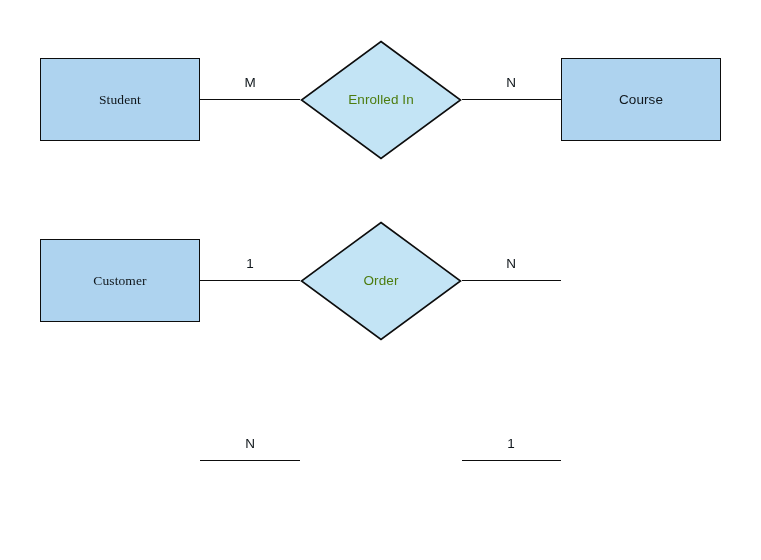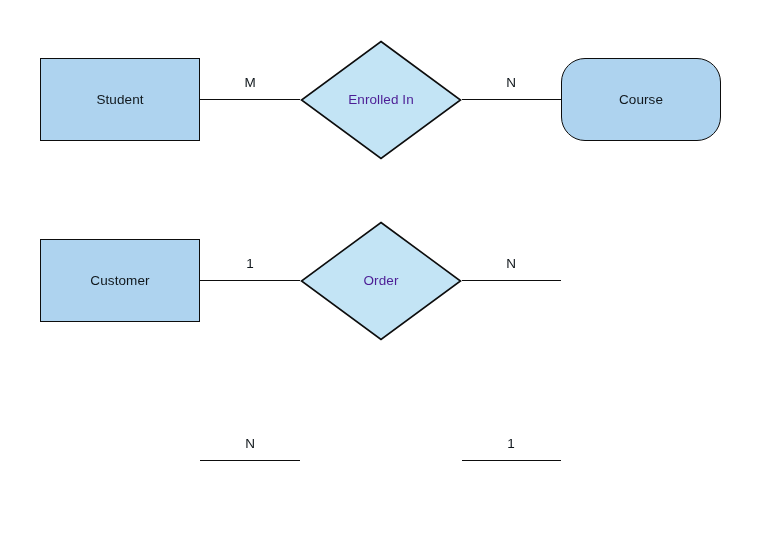--- a/index.html
+++ b/index.html
@@ -33,22 +33,22 @@
     position: absolute;
     width: 160px;
     height: 83px;
     box-sizing: border-box;
     background: #aed3ef;
     border: 1.6px solid #0d0d0d;
     display: flex;
     align-items: center;
     justify-content: center;
   }
-  .entity-left  { left: 40px;  top: 0; }
-  .entity-right { left: 561px; top: 0; border-radius: 24px; }
+  .entity-left  { left: 40px;  top: 0; font-family: Liberation Serif, serif; }
+  .entity-right { left: 561px; top: 0; }
   .entity-label {
     font-size: 13.5px;
     color: #10171c;
     letter-spacing: 0.1px;
     line-height: 1;
     text-align: center;
     white-space: nowrap;
   }
   
   .relationship {
@@ -67,21 +67,21 @@
   .rel-label {
     position: absolute;
     left: 0;
     top: 0;
     width: 162px;
     height: 120px;
     display: flex;
     align-items: center;
     justify-content: center;
     font-size: 13.5px;
-    color: #4c1d95;
+    color: #4d7c0f;
     letter-spacing: 0.1px;
     line-height: 1;
     white-space: nowrap;
     pointer-events: none;
   }
   
   .connector {
     position: absolute;
     top: 41px;
     height: 0;

